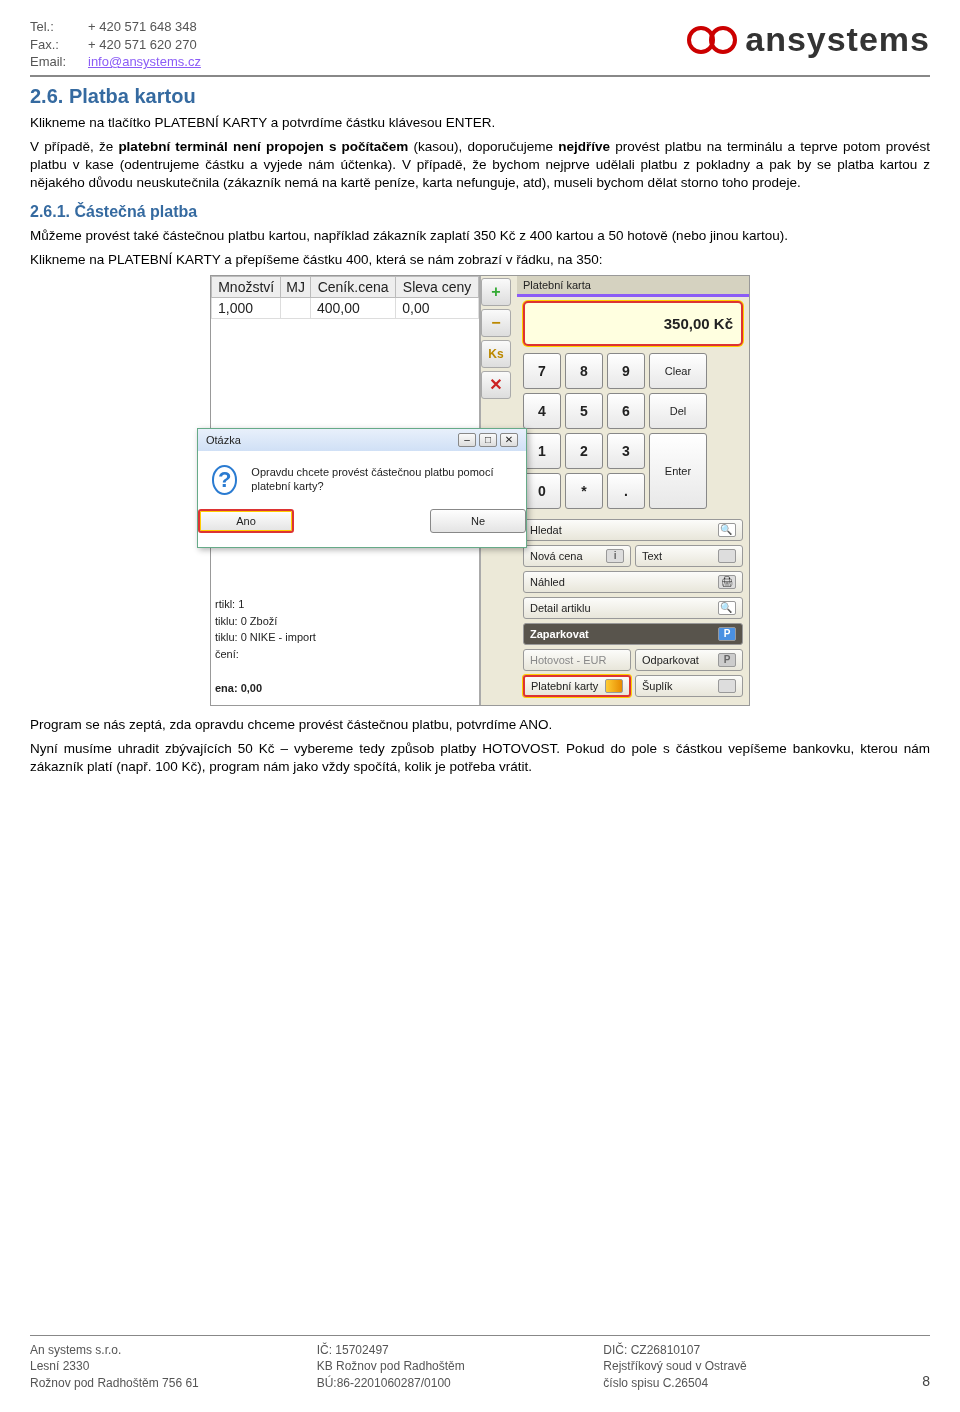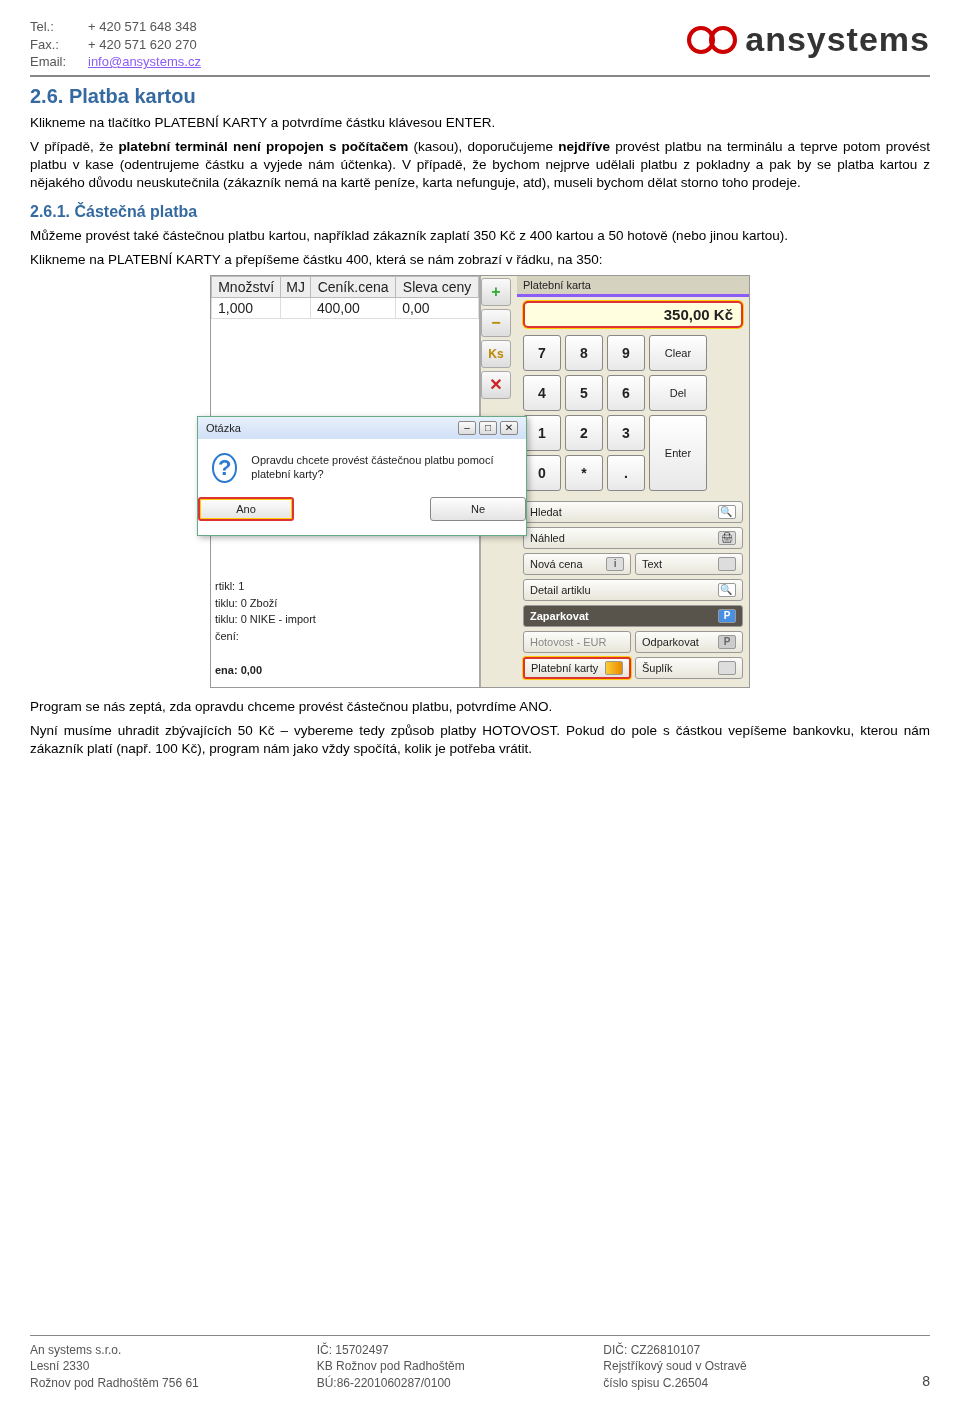--- a/index.html
+++ b/index.html
@@ -41,37 +41,37 @@
   .shot-left { flex: 1; background: #fff; border-right: 2px solid #aaa; position: relative; }
   .shot-right { width: 232px; background: #ece9d8; }
 
   
   .tbl { width: 100%; border-collapse: collapse; font-size: 14px; }
   .tbl th { background: #eee; border: 1px solid #bbb; padding: 2px 4px; font-weight: 400; }
   .tbl td { border: 1px solid #ddd; padding: 2px 6px; text-align: left; }
   .strip-btn { width: 30px; height: 28px; background: linear-gradient(#fafafa,#ddd); border: 1px solid #aaa; border-radius: 3px; display:flex;align-items:center;justify-content:center; margin-bottom: 3px; font-size:16px; font-weight:700;}
 
   
-  .dialog { position: absolute; left: -14px; top: 140px; width: 330px; background: #fff; border: 1px solid #6a8; box-shadow: 2px 2px 6px rgba(0,0,0,0.3); z-index: 10; }
+  .dialog { position: absolute; left: -14px; top: 152px; width: 330px; background: #fff; border: 1px solid #6a8; box-shadow: 2px 2px 6px rgba(0,0,0,0.3); z-index: 10; }
   .dialog-title { background: linear-gradient(#e8f0fb,#d0e0f6); padding: 4px 8px; font-size: 11px; display:flex; justify-content:space-between; align-items:center;}
   .dlg-icons { display:flex; gap:3px; }
   .dlg-ic { width:18px;height:14px;background:linear-gradient(#fafafa,#ddd);border:1px solid #888;border-radius:2px;font-size:10px;display:flex;align-items:center;justify-content:center;}
   .dialog-body { display:flex; padding: 14px 14px 10px 14px; gap:14px; align-items:flex-start;}
   .qmark { width:30px;height:30px;border-radius:50%;background:#fff;border:2px solid #2a7bd1;color:#2a7bd1;font-weight:700;font-size:22px;display:flex;align-items:center;justify-content:center;}
   .dialog-text { font-size:11px; line-height:1.3; }
   .dialog-btns { display:flex; gap:31px; justify-content:space-between; padding: 4px 0 14px 0; }
   .dlg-btn { width: 96px; height: 24px; background: linear-gradient(#fefefe,#e4e4e4); border: 1px solid #888; border-radius: 3px; font-size:11px; display:flex;align-items:center;justify-content:center;}
   .dlg-btn.yes { border: 2px solid #d33; box-shadow: 0 0 0 1px #fc0 inset; }
 
   
   .bl-txt { position: absolute; bottom: 8px; left: 4px; font-size: 11px; line-height:1.5; }
 
   
   .panel-head { background:#d5d2c0; padding:3px 6px; font-size:11px; border-bottom:3px solid #8b5cf6;}
-  .amount-box { margin:4px 6px; border: 2px solid #d33; border-radius: 5px; background:#ffffe0; padding:3px 8px; font-size:15px; font-weight:700; text-align:right; box-shadow: 0 0 0 1px #fc0;}
+  .amount-box { margin:4px 6px; border: 2px solid #d33; border-radius: 5px; background:#ffffe0; padding:12px 8px; font-size:15px; font-weight:700; text-align:right; box-shadow: 0 0 0 1px #fc0;}
   .keypad { display:grid; grid-template-columns: 38px 38px 38px 58px; grid-auto-rows: 36px; gap:4px; padding: 3px 6px 6px 6px; }
   .key { background: linear-gradient(#fff,#e8e8e8); border:1px solid #888; border-radius:3px; display:flex;align-items:center;justify-content:center; font-size:14px; font-weight:700;}
   .key.wide { font-size:11px; font-weight:400;}
   .key.enter { grid-row: span 2; }
   .side-btns { padding: 4px 6px; }
   .sb-row { display:flex; gap:4px; margin-bottom:4px;}
   .sb { flex:1; height:22px; background: linear-gradient(#fcfcfa,#e8e6da); border:1px solid #999; border-radius:3px; display:flex;align-items:center;justify-content:space-between; padding:0 6px; font-size:11px;}
   .sb.half{flex:0 0 calc(50% - 2px);}
   .sb.dark { background:#58544c; color:#fff; font-weight:700;}
   .sb.card { border: 2px solid #d33; box-shadow: 0 0 0 1px #fc0;}
@@ -201,33 +201,33 @@
           <div class="key">.</div>
         </div>
         <div class="side-btns">
           <div class="sb-row">
             <div class="sb">
                 <span>Hledat</span>
                 <span class="sb-ic mag">🔍</span>
               </div>
           </div>
           <div class="sb-row">
+            <div class="sb half">
+                <span>Nová cena</span>
+                <span class="sb-ic">i</span>
+              </div>
+            <div class="sb half">
+                <span>Text</span>
+                <span class="sb-ic"></span>
+              </div>
+          </div>
+          <div class="sb-row">
             <div class="sb">
                 <span>Náhled</span>
                 <span class="sb-ic">🖨</span>
-              </div>
-          </div>
-          <div class="sb-row">
-            <div class="sb half">
-                <span>Nová cena</span>
-                <span class="sb-ic">i</span>
-              </div>
-            <div class="sb half">
-                <span>Text</span>
-                <span class="sb-ic"></span>
               </div>
           </div>
           <div class="sb-row">
             <div class="sb">
                 <span>Detail artiklu</span>
                 <span class="sb-ic mag">🔍</span>
               </div>
           </div>
           <div class="sb-row">
             <div class="sb dark">

